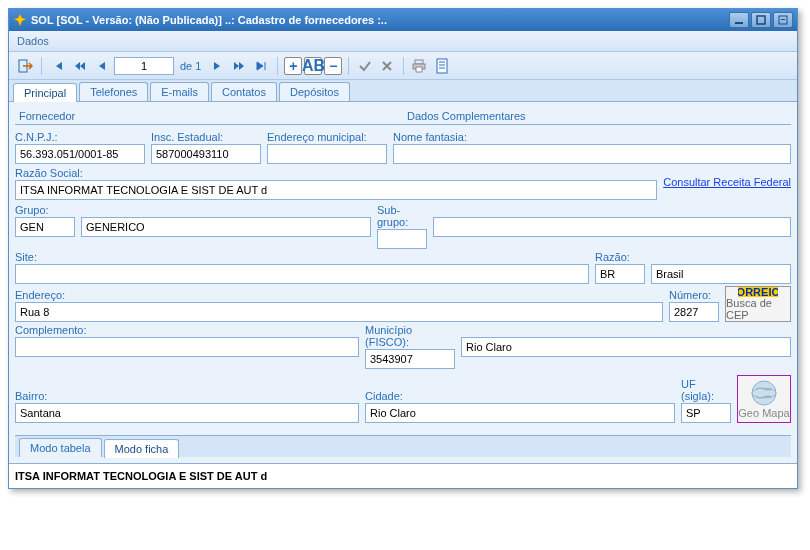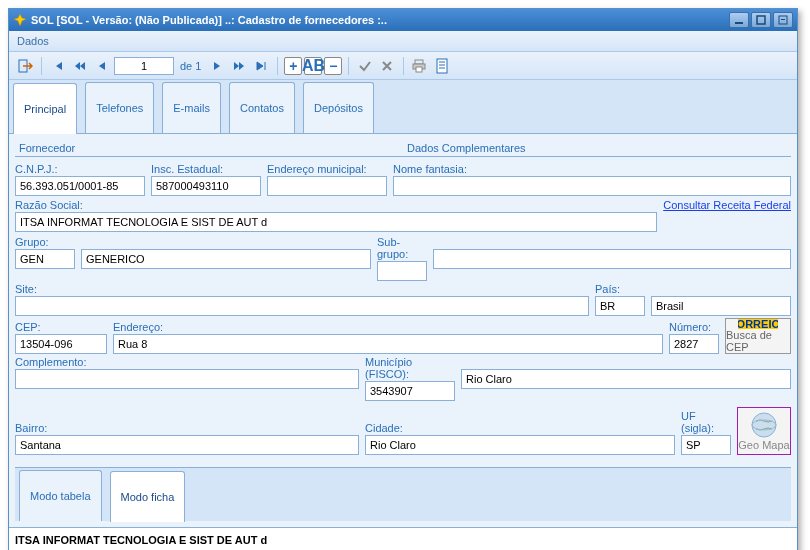--- a/index.html
+++ b/index.html
@@ -11,21 +11,21 @@
 .titlebar .winbtns { display: flex; gap: 2px; }
 .titlebar .winbtn { width: 20px; height: 16px; background: linear-gradient(to bottom, #aecdf0, #7aa8d8); border: 1px solid #3a6fa8; border-radius: 2px; display: flex; align-items: center; justify-content: center; color: #1a4a7a; cursor: pointer; }
 .menubar { background: linear-gradient(to bottom, #eaf2fb, #d5e5f8); border-bottom: 1px solid #aac8e8; padding: 4px 8px; color: #3a6fa8; }
 .toolbar { background: linear-gradient(to bottom, #eaf2fb, #d5e5f8); border-bottom: 1px solid #aac8e8; height: 28px; display: flex; align-items: center; padding: 0 6px; gap: 2px; }
 .toolbar .btn { width: 20px; height: 20px; display: flex; align-items: center; justify-content: center; cursor: pointer; border-radius: 2px; color: #2a6fb8; }
 .toolbar .sep { width: 1px; height: 18px; background: #aac8e8; margin: 0 4px; }
 .toolbar .pagenum { width: 60px; height: 18px; border: 1px solid #8ab0d8; text-align: center; background: #fff; }
 .toolbar .pageinfo { color: #2a6fb8; margin: 0 4px; }
 .toolbar .boxbtn { border: 1px solid #888; background: #fff; width: 18px; height: 18px; font-weight: bold; font-size: 14px; line-height: 14px; }
 .tabs { background: #d5e5f8; display: flex; border-bottom: 1px solid #8ab0d8; padding: 2px 4px 0 4px; }
-.tab { padding: 19px 10px; border: 1px solid #8ab0d8; border-bottom: none; margin-right: 8px; background: #eaf2fb; color: #2a6fb8; border-radius: 3px 3px 0 0; cursor: pointer; }
+.tab { padding: 3px 10px; border: 1px solid #8ab0d8; border-bottom: none; margin-right: 2px; background: #eaf2fb; color: #2a6fb8; border-radius: 3px 3px 0 0; cursor: pointer; }
 .tab.active { background: #fff; position: relative; top: 1px; color: #1a4a8a; }
 .content { background: #eaf2fb; padding: 6px; }
 .section-title { color: #2a6fb8; padding: 2px 4px; border-bottom: 1px solid #8ab0d8; margin-bottom: 6px; }
 fieldset.tipo { border: 1px solid #8ab0d8; padding: 2px 6px 4px 6px; width: 100px; }
 fieldset.tipo legend { color: #2a6fb8; padding: 0 4px; }
 fieldset.tipo label { display: flex; align-items: center; gap: 4px; color: #1a4a8a; padding: 1px 0; }
 .field { display: flex; flex-direction: column; gap: 1px; }
 .field > .lbl { color: #2a6fb8; }
 .field input, .field .inp { height: 20px; border: 1px solid #8ab0d8; background: #fff; padding: 0 4px; color: #000; }
 .link { color: #1a3fe8; text-decoration: underline; cursor: pointer; }
@@ -175,21 +175,21 @@
             </div>
           <div class="field" style="width:120px">
               <span class="lbl">Endereço municipal:</span>
               <input value="" style="">
             </div>
           <div class="field grow">
               <span class="lbl">Nome fantasia:</span>
               <input value="" style="">
             </div>
         </div>
-        <div class="row" style="align-items:flex-start">
+        <div class="row" style="align-items:center">
           <div class="field grow">
               <span class="lbl">Razão Social:</span>
               <input value="ITSA INFORMAT TECNOLOGIA E SIST DE AUT d" style="">
             </div>
           <span class="link" style="padding-bottom:3px">Consultar Receita Federal</span>
         </div>
       </div>
     </div>
 
     <div class="row" style="margin-top:4px">
@@ -210,34 +210,30 @@
           <input value="" style="">
         </div>
     </div>
 
     <div class="row" style="margin-top:2px">
       <div class="field grow">
           <span class="lbl">Site:</span>
           <input value="" style="">
         </div>
       <div class="field" style="width:50px">
-          <span class="lbl">País:</span>
+          <span class="lbl">Razão:</span>
           <input value="BR" style="">
         </div>
       <div class="field" style="width:140px">
           <span class="lbl">&nbsp;</span>
           <input value="Brasil" style="">
         </div>
     </div>
 
     <div class="row" style="margin-top:2px;align-items:flex-end">
-      <div class="field" style="width:92px">
-          <span class="lbl">CEP:</span>
-          <input value="13504-096" style="">
-        </div>
       <div class="field grow">
           <span class="lbl">Endereço:</span>
           <input value="Rua 8" style="">
         </div>
       <div class="field" style="width:50px">
           <span class="lbl">Número:</span>
           <input value="2827" style="">
         </div>
       <div class="correios">
         <svg width="40" height="12">

